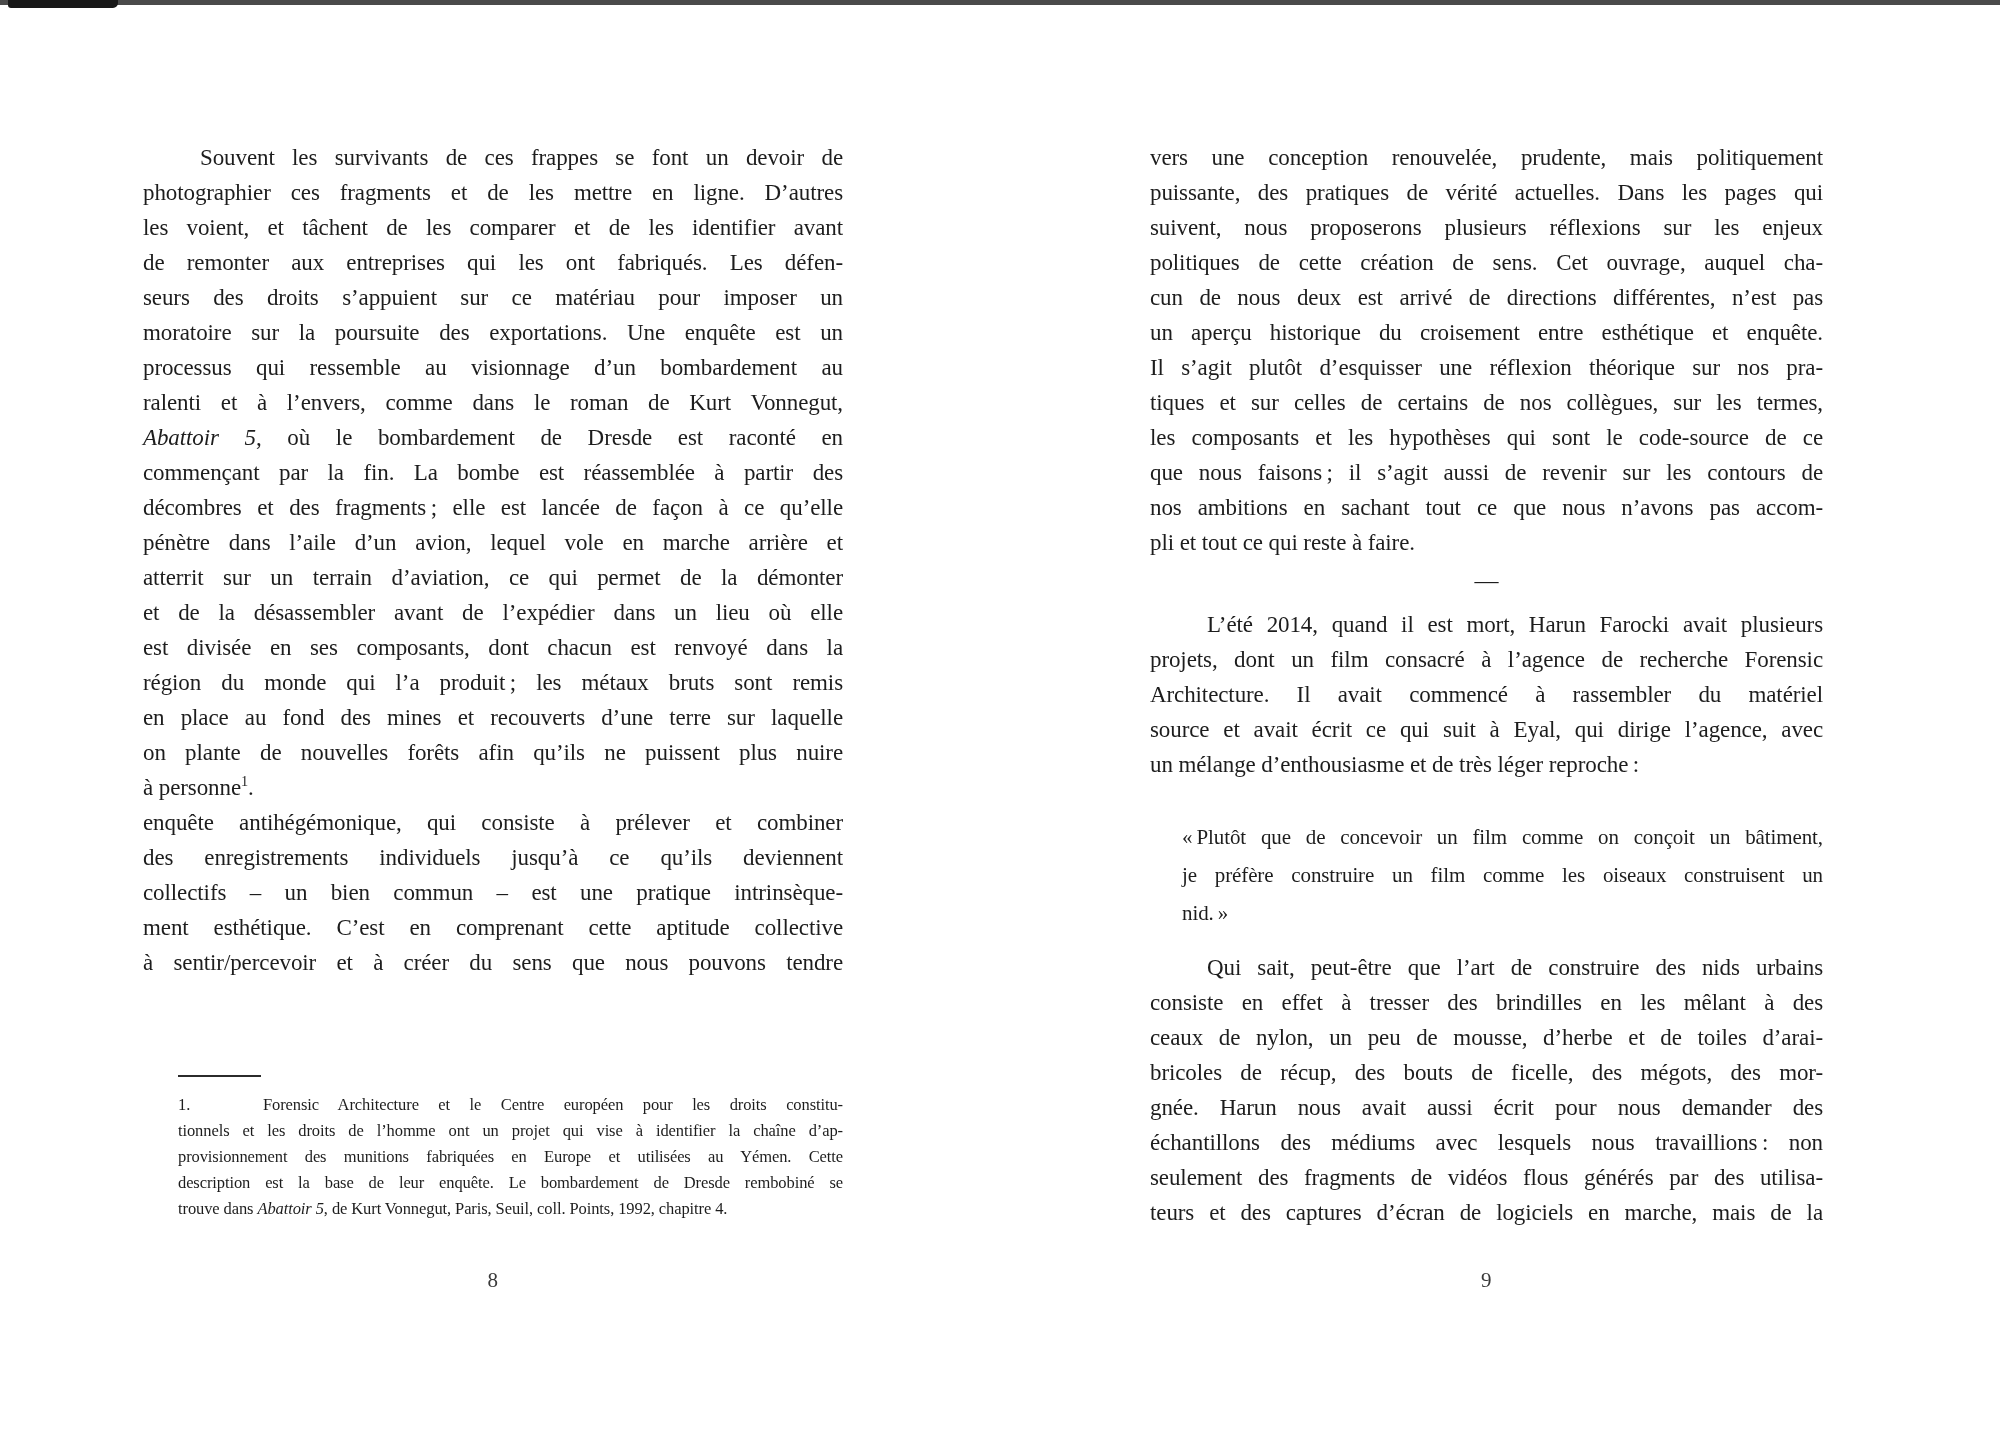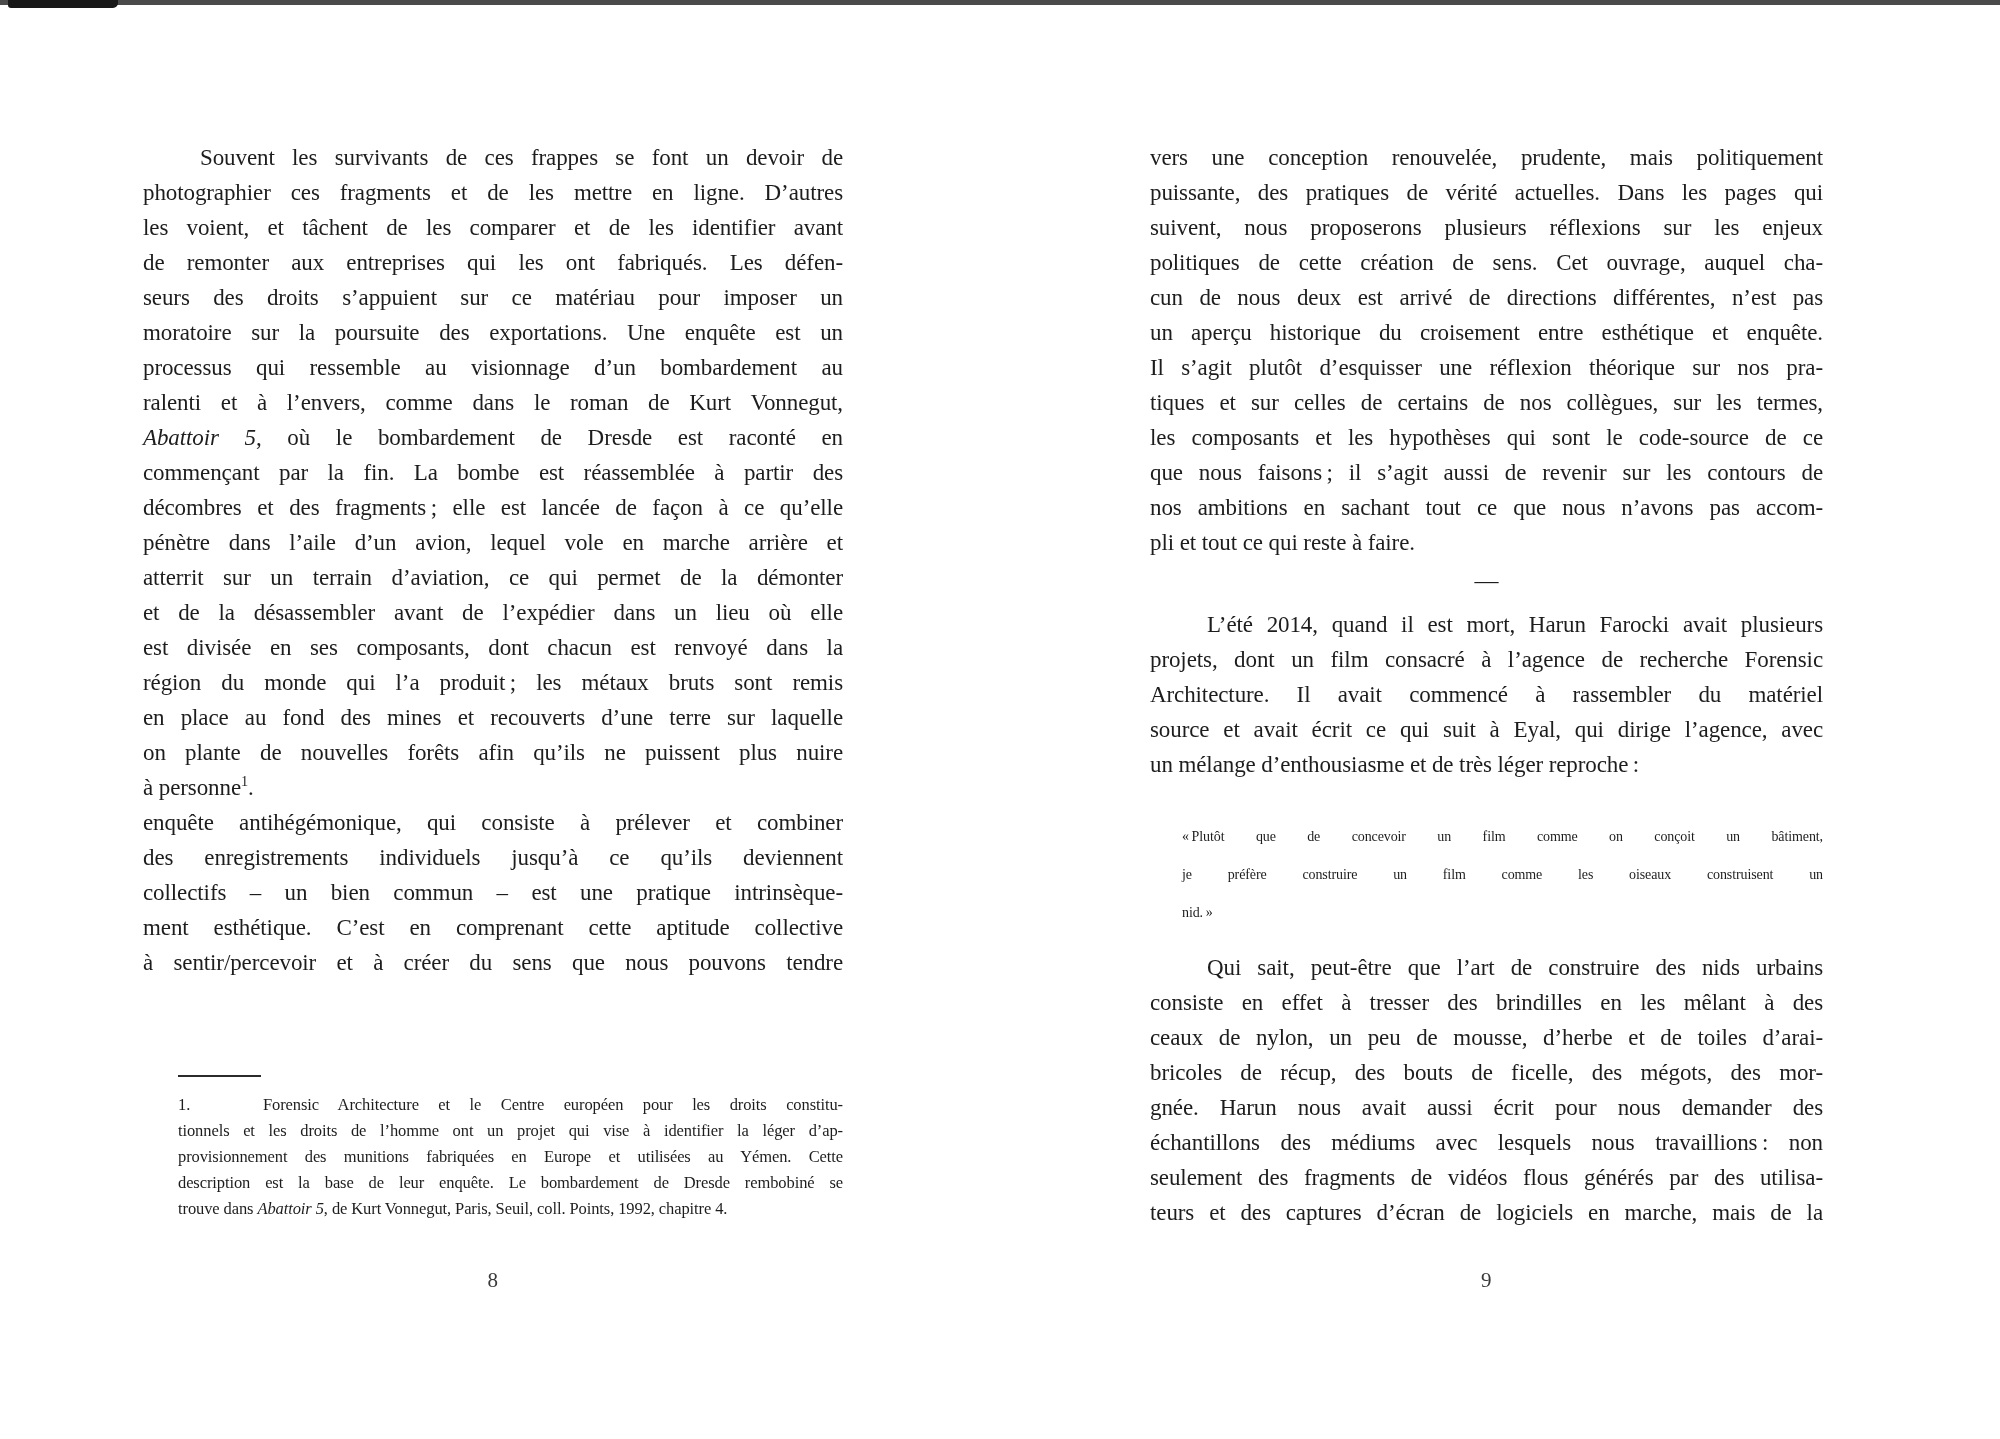--- a/index.html
+++ b/index.html
@@ -10,21 +10,21 @@
   }
   .top-bar{position:absolute;top:0;left:0;width:2000px;height:5px;background:#4a4a4a;}
   .top-blob{position:absolute;top:0;left:8px;width:110px;height:8px;background:#181818;border-radius:0 0 5px 3px;}
   .col{position:absolute;top:0;height:1439px;}
   .col-left{left:143px;width:700px;}
   .col-right{left:1150px;width:673px;}
   .body-block{position:absolute;left:0;right:0;font-size:23px;line-height:35px;letter-spacing:-0.1px;}
   #left-body{top:140px;}
   #right-para-top{top:140px;}
   #right-para-mid{top:607px;}
-  #right-quote{top:818px;left:32px;width:641px;font-size:14px;line-height:38px;}
+  #right-quote{top:818px;left:32px;width:641px;font-size:21px;line-height:38px;}
   #right-para-bottom{top:950px;}
   .line{text-align:justify;text-align-last:justify;hyphens:none;}
   .line.last{text-align-last:left;}
   .line.indent{text-indent:57px;}
   .it{font-style:italic;}
   .sup{font-size:0.62em;vertical-align:super;line-height:0;}
   .marker{display:inline-block;width:85px;}
   .footnote-rule{position:absolute;top:1075px;left:35px;width:83px;height:2px;background:#2b2b2b;}
   #left-footnote{top:1092px;left:35px;width:665px;font-size:16.5px;line-height:26px;}
   .separator{position:absolute;top:560px;left:0;width:100%;height:40px;
@@ -62,21 +62,21 @@
         <div class="line last"><span>à personne</span><span class="sup">1</span><span>.</span></div>
         <div class="line">enquête antihégémonique, qui consiste à prélever et combiner</div>
         <div class="line">des enregistrements individuels jusqu’à ce qu’ils deviennent</div>
         <div class="line">collectifs – un bien commun – est une pratique intrinsèque-</div>
         <div class="line">ment esthétique. C’est en comprenant cette aptitude collective</div>
         <div class="line">à sentir/percevoir et à créer du sens que nous pouvons tendre</div>
       </div>
     <div class="footnote-rule"></div>
     <div class="body-block" id="left-footnote">
         <div class="line"><span class="marker">1.</span><span>Forensic Architecture et le Centre européen pour les droits constitu-</span></div>
-        <div class="line">tionnels et les droits de l’homme ont un projet qui vise à identifier la léger d’ap-</div>
+        <div class="line">tionnels et les droits de l’homme ont un projet qui vise à identifier la chaîne d’ap-</div>
         <div class="line">provisionnement des munitions fabriquées en Europe et utilisées au Yémen. Cette</div>
         <div class="line">description est la base de leur enquête. Le bombardement de Dresde rembobiné se</div>
         <div class="line last"><span>trouve dans </span><span class="it">Abattoir 5</span><span>, de Kurt Vonnegut, Paris, Seuil, coll. Points, 1992, chapitre 4.</span></div>
       </div>
     <div class="folio">8</div>
   </div>
 
   <div class="col col-right">
     <div class="body-block" id="right-para-top">
         <div class="line">vers une conception renouvelée, prudente, mais politiquement</div>

